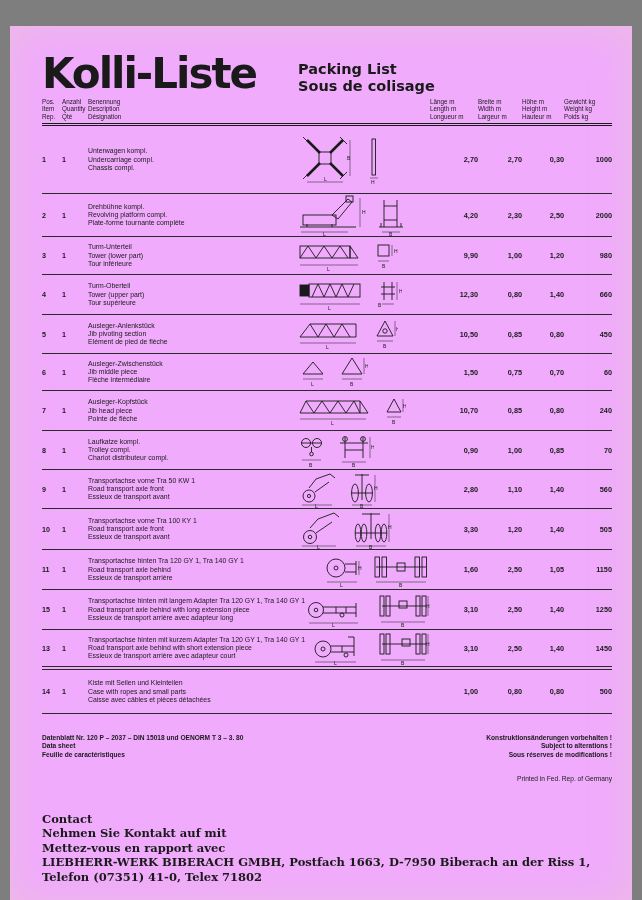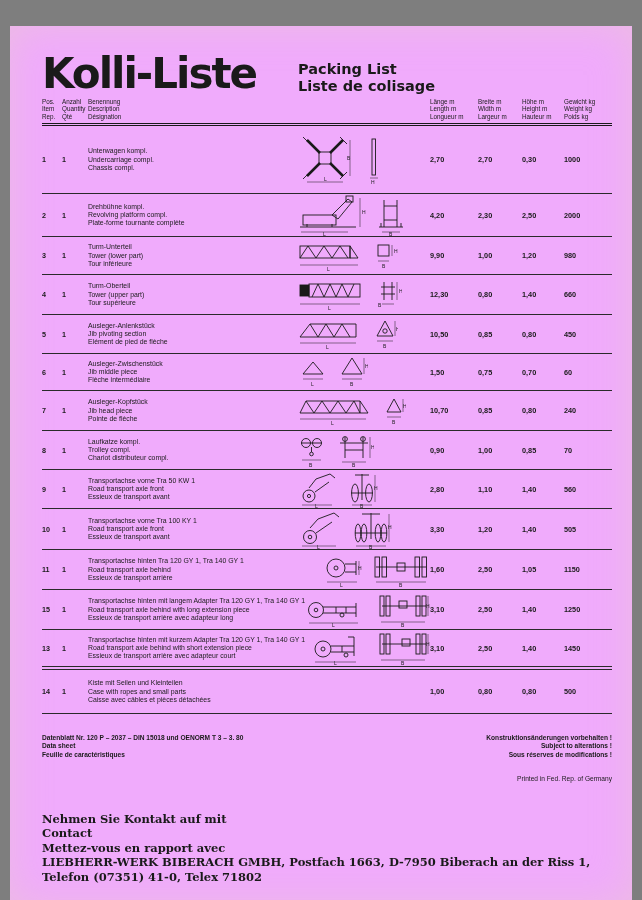--- a/index.html
+++ b/index.html
@@ -11,42 +11,42 @@
   .title{font-family:"DejaVu Sans",sans-serif;font-weight:bold;font-size:42px;line-height:40px;letter-spacing:-2px}
   .subtitle{margin-left:42px;margin-top:7px;font-family:"DejaVu Sans",sans-serif;font-weight:bold;font-size:14.5px;line-height:16.5px}
   .grid{display:grid;grid-template-columns:20px 26px 210px 132px 48px 44px 42px 48px}
   .thead{margin-top:4px;font-size:6.3px;line-height:7.4px;padding-bottom:3px;border-bottom:3px double #1a1a1a}
   .thead .h{white-space:nowrap}
   .row{border-bottom:1.6px solid #2a2a2a}
   .row.sep-dbl{border-bottom:4px double #2a2a2a}
   .row.last{border-bottom:1.2px solid #2a2a2a}
   .pos,.qty{font-size:7.2px;font-weight:bold;align-self:center}
   .desc{font-size:6.9px;line-height:8.4px;align-self:center;white-space:nowrap;overflow:visible}
-  .num{font-size:7.3px;font-weight:bold;text-align:left;align-self:center}
+  .num{font-size:7.3px;font-weight:bold;text-align:right;align-self:center}
   .diag{display:flex;align-items:center;gap:10px;align-self:center}
   .diag.right{justify-content:flex-end}
   svg{stroke:#1a1a1a;fill:none;stroke-width:.9}
   svg text{stroke:none;fill:#1a1a1a;font-size:5px;font-family:"Liberation Sans",sans-serif}
   .dim{stroke-width:.5}
   .footrow{display:flex;justify-content:space-between;margin-top:20px;font-size:6.6px;line-height:8.2px;font-weight:bold}
   .foot-right{text-align:right}
   .printed{text-align:right;font-size:6.6px;margin-top:16px}
   .contact{margin-top:30px;font-family:"DejaVu Serif",serif;font-weight:bold;font-size:11.5px;line-height:14.5px}
 </style>
 </head>
 <body>
 
 <div class="page">
  <div class="inner">
 
   <div class="masthead">
     <div class="title">Kolli-Liste</div>
     <div class="subtitle">
       <div>Packing List</div>
-      <div>Liste de colisage</div>
+      <div>Sous de colisage</div>
     </div>
   </div>
 
   <div class="grid thead">
     <div class="h">
       <div>Pos.</div>
           <div>Item</div>
           <div>Rep.</div>
     </div>
     <div class="h">
@@ -528,21 +528,21 @@
     </div>
     <div class="foot-right">
       <div>Konstruktionsänderungen vorbehalten !</div>
       <div>Subject to alterations !</div>
       <div>Sous réserves de modifications !</div>
     </div>
   </div>
   <div class="printed">Printed in Fed. Rep. of Germany</div>
 
   <div class="contact">
+    <div>Contact</div>
     <div>Nehmen Sie Kontakt auf mit</div>
-    <div>Contact</div>
     <div>Mettez-vous en rapport avec</div>
     <div>LIEBHERR-WERK BIBERACH GMBH, Postfach 1663, D-7950 Biberach an der Riss 1,</div>
     <div>Telefon (07351) 41-0, Telex 71802</div>
   </div>
 
  </div>
 </div>
 
 </body></html>

